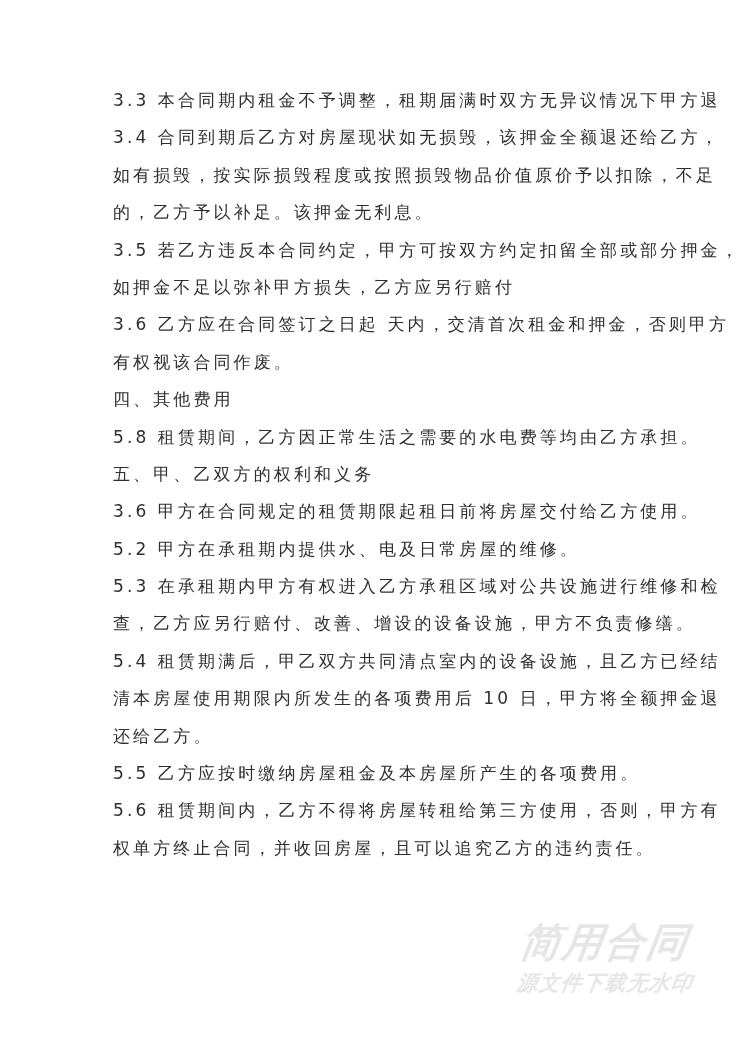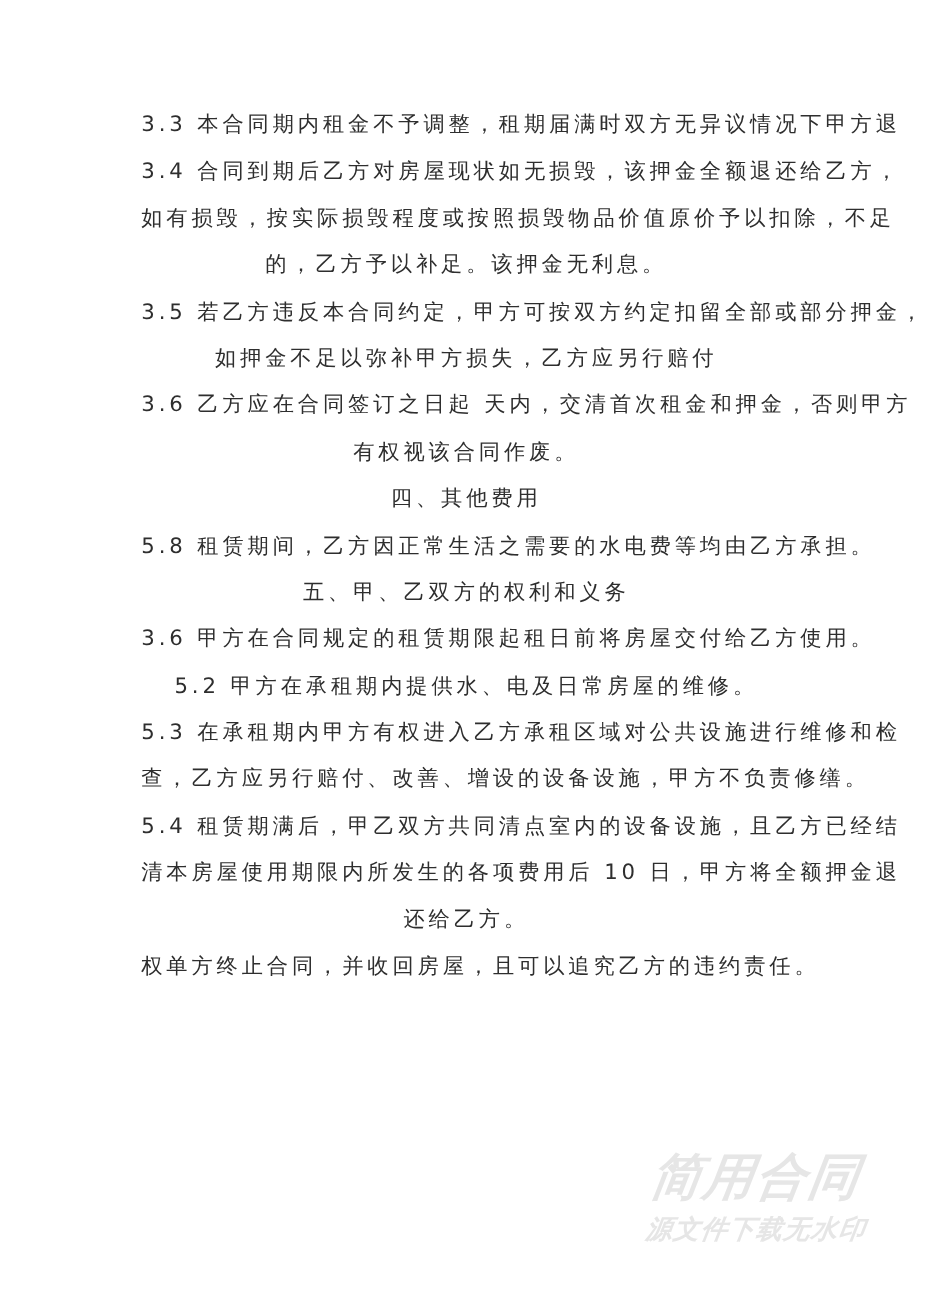--- a/index.html
+++ b/index.html
@@ -21,21 +21,20 @@
       top: 86px;
       width: 520px;
     }
     .line {
       height: 37.4px;
       line-height: 28px;
       font-size: 17px;
       letter-spacing: 3.1px;
       white-space: nowrap;
       color: #2e2e2e;
-      text-align: center;
     }
     .watermark {
       position: absolute;
       left: 510px;
       top: 920px;
       width: 190px;
       text-align: center;
       color: #e6e6e6;
       font-family: "DejaVu Sans", sans-serif;
       font-weight: bold;
@@ -71,19 +70,21 @@
   <div class="line">四、其他费用</div>
   <div class="line">5.8 租赁期间，乙方因正常生活之需要的水电费等均由乙方承担。</div>
   <div class="line">五、甲、乙双方的权利和义务</div>
   <div class="line">3.6 甲方在合同规定的租赁期限起租日前将房屋交付给乙方使用。</div>
   <div class="line">5.2 甲方在承租期内提供水、电及日常房屋的维修。</div>
   <div class="line">5.3 在承租期内甲方有权进入乙方承租区域对公共设施进行维修和检</div>
   <div class="line">查，乙方应另行赔付、改善、增设的设备设施，甲方不负责修缮。</div>
   <div class="line">5.4 租赁期满后，甲乙双方共同清点室内的设备设施，且乙方已经结</div>
   <div class="line">清本房屋使用期限内所发生的各项费用后 10 日，甲方将全额押金退</div>
   <div class="line">还给乙方。</div>
+  <div class="line">5.5 乙方应按时缴纳房屋租金及本房屋所产生的各项费用。</div>
+  <div class="line">5.6 租赁期间内，乙方不得将房屋转租给第三方使用，否则，甲方有</div>
   <div class="line">权单方终止合同，并收回房屋，且可以追究乙方的违约责任。</div>
 </div>
 
 <div class="watermark">
   <div class="wm-main">简用合同</div>
   <div class="wm-sub">源文件下载无水印</div>
 </div>
 
 </body></html>

